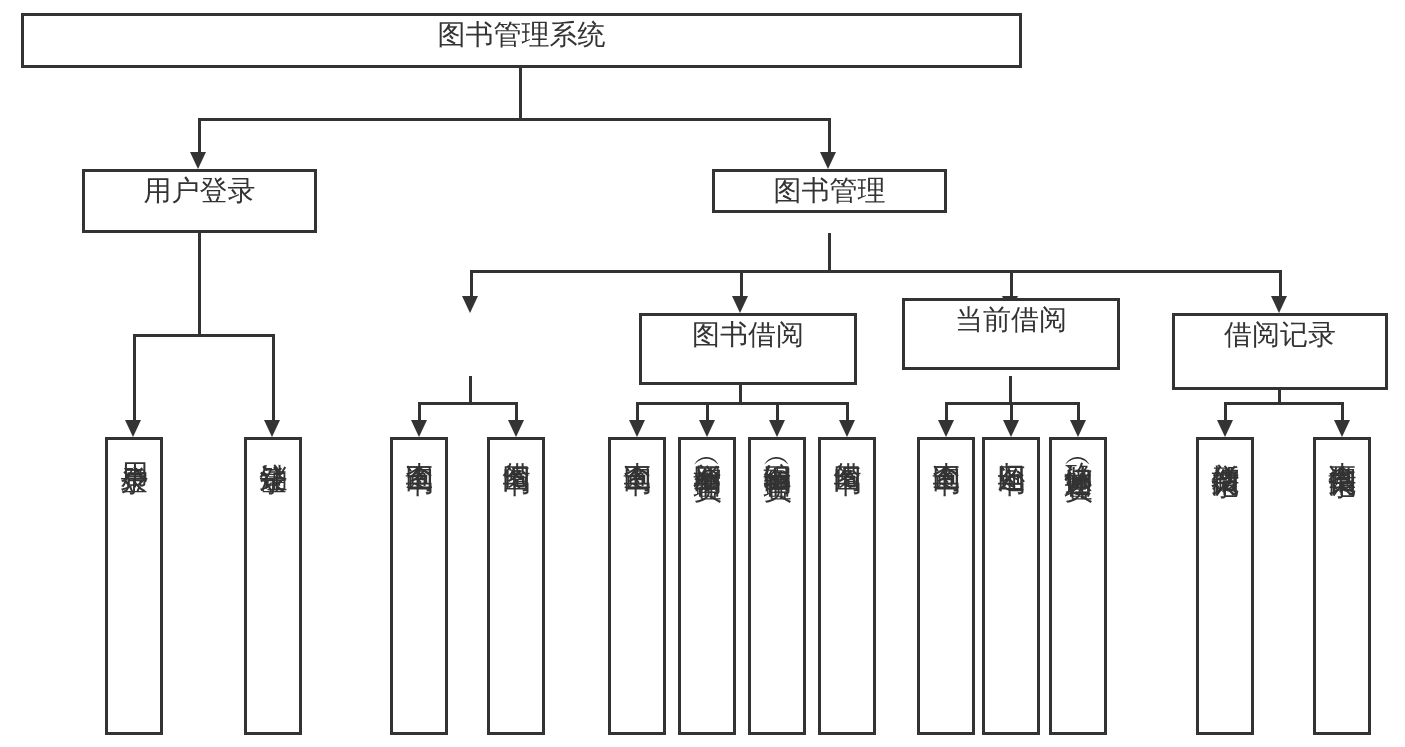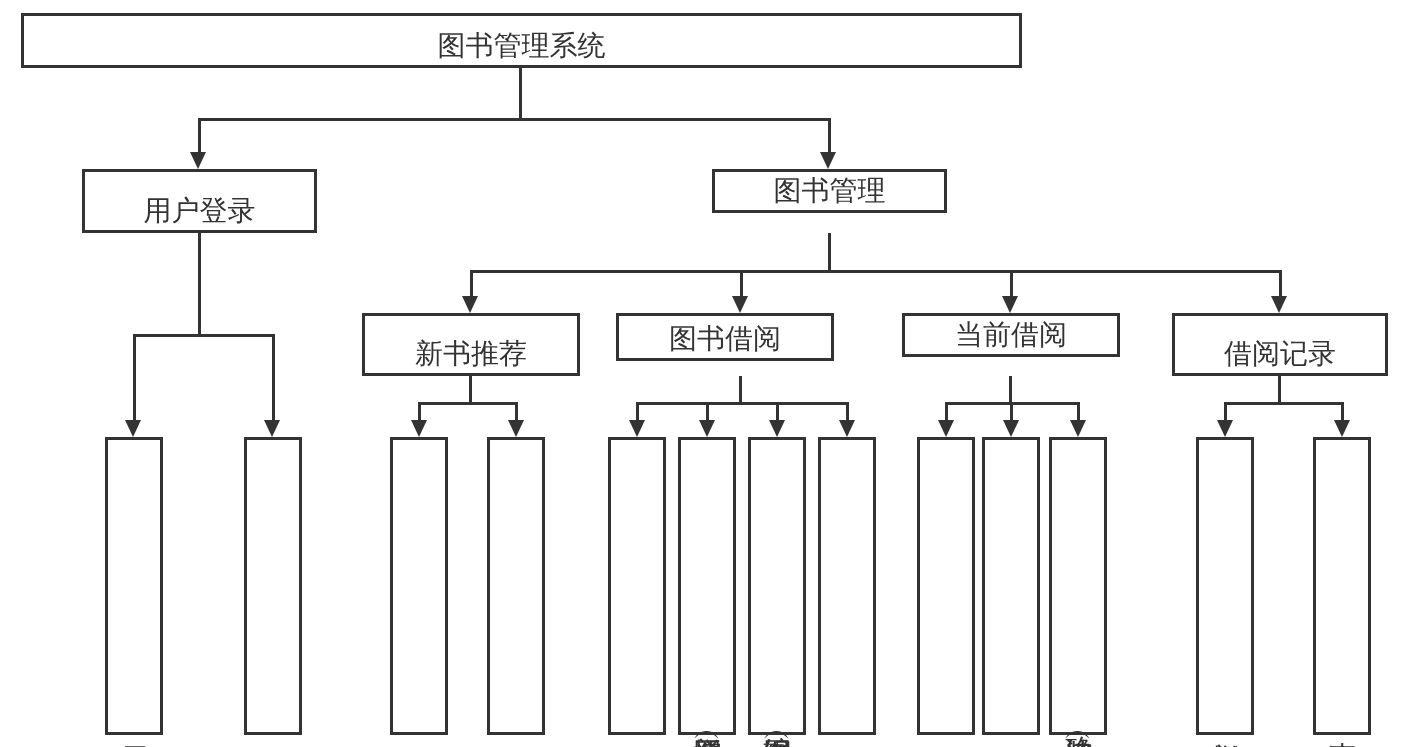--- a/index.html
+++ b/index.html
@@ -18,21 +18,21 @@
     height: 747px;
     background: var(--background);
     overflow: hidden;
   }
 
   .box {
     position: absolute;
     border: 3px solid var(--line);
     background: #ffffff;
     display: flex;
-    align-items: flex-end;
+    align-items: flex-start;
     justify-content: center;
   }
   .label {
     font-size: 28px;
     color: var(--text);
     white-space: nowrap;
   }
   .vtext {
     writing-mode: vertical-rl;
     text-orientation: mixed;
@@ -134,30 +134,27 @@
     <span class="label">图书管理系统</span>
   </div>
 
   <div class="box" style="left:82px;top:169px;width:235px;height:64px">
     <span class="label">用户登录</span>
   </div>
   <div class="box" style="left:712px;top:169px;width:235px;height:44px">
     <span class="label">图书管理</span>
   </div>
 
-  <div class="box" style="left:362px;top:313px;width:218px;height:63px">
-    <span class="label">新书推荐</span>
-  </div>
-  <div class="box" style="left:616px;top:313px;width:218px;height:48px">
+  <div class="box" style="left:639px;top:313px;width:218px;height:72px">
     <span class="label">图书借阅</span>
   </div>
-  <div class="box" style="left:902px;top:313px;width:218px;height:44px">
+  <div class="box" style="left:902px;top:298px;width:218px;height:72px">
     <span class="label">当前借阅</span>
   </div>
-  <div class="box" style="left:1172px;top:313px;width:216px;height:63px">
+  <div class="box" style="left:1172px;top:313px;width:216px;height:77px">
     <span class="label">借阅记录</span>
   </div>
 
   <div class="box" style="left:105px;top:437px;width:58px;height:298px">
     <span class="vtext">用户登录</span>
   </div>
   <div class="box" style="left:244px;top:437px;width:58px;height:298px">
     <span class="vtext">注销登录</span>
   </div>
 

